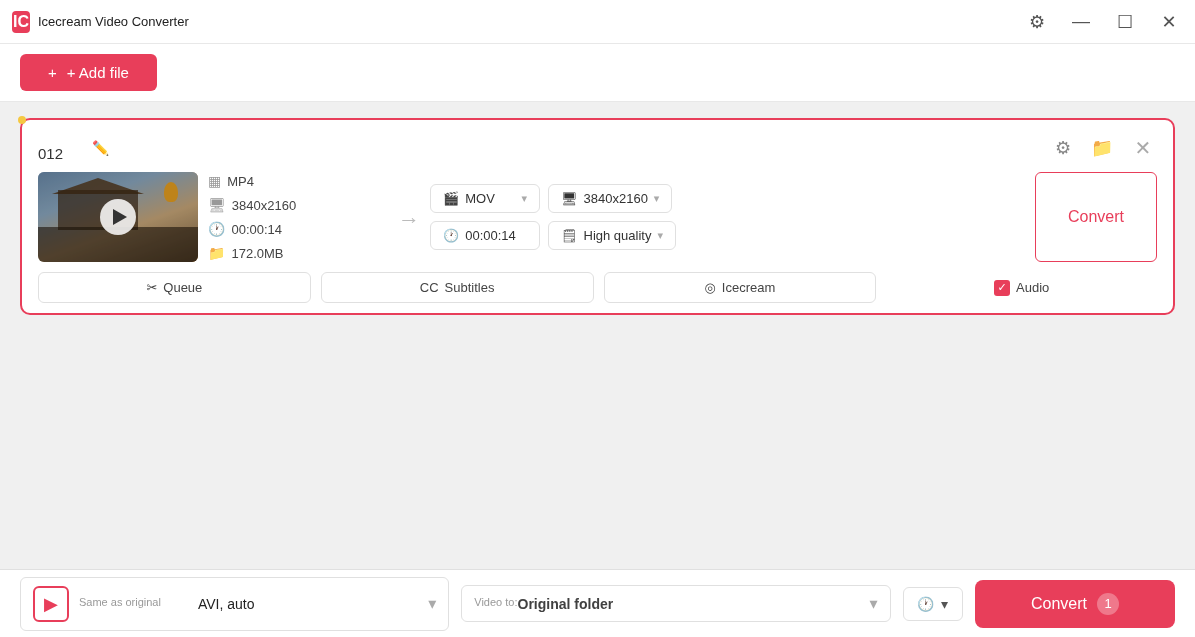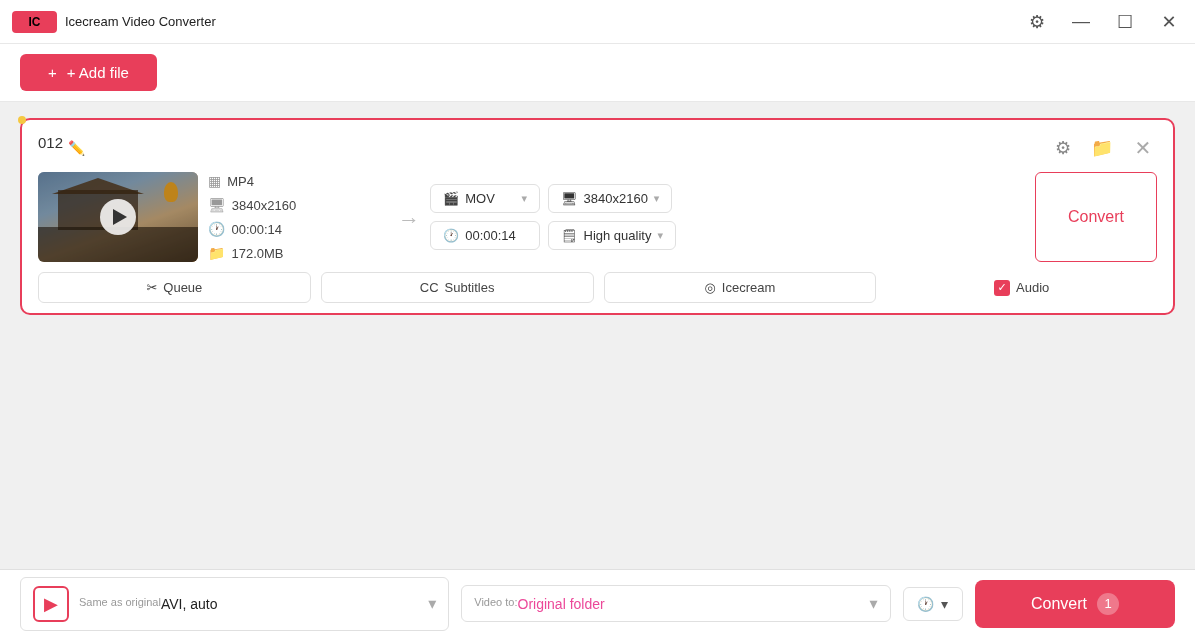--- a/index.html
+++ b/index.html
@@ -22,29 +22,29 @@
       padding: 0 12px;
       height: 44px;
       border-bottom: 1px solid #e8e8e8;
     }
     .titlebar-left {
       display: flex;
       align-items: center;
       gap: 8px;
     }
     .app-logo {
-      width: 45px;
+      width: 18px;
       height: 22px;
       background: #e83e5a;
       border-radius: 4px;
       display: flex;
       align-items: center;
       justify-content: center;
-      color: #000000;
-      font-size: 12px;
+      color: #ffffff;
+      font-size: 16px;
       font-weight: bold;
     }
     .app-title {
       font-size: 13px;
       color: #222;
     }
     .titlebar-controls {
       display: flex;
       align-items: center;
       gap: 16px;
@@ -134,22 +134,22 @@
       display: flex;
       align-items: center;
       justify-content: space-between;
       margin-bottom: 10px;
     }
     .file-number {
       font-size: 15px;
       color: #333;
       font-weight: 500;
       display: flex;
-      align-items: flex-start;
-      gap: 0;
+      align-items: flex-end;
+      gap: 24px;
     }
     .dot-indicator {
       width: 8px;
       height: 8px;
       background: #f5c842;
       border-radius: 50%;
       position: absolute;
       top: -4px;
       left: -4px;
     }
@@ -367,20 +367,21 @@
       display: flex;
     }
     .preset-label {
       font-size: 11px;
       color: #999;
     }
     .preset-value {
       font-size: 14px;
       color: #222;
       font-weight: 500;
+      margin-left: 37px;
     }
     .preset-chevron {
       margin-left: auto;
       color: #aaa;
       font-size: 16px;
     }
     .save-to {
       flex: 1;
       border: 1px solid #e0e0e0;
       border-radius: 6px;
@@ -390,22 +391,22 @@
       gap: 10px;
       cursor: pointer;
       background: #fff;
     }
     .save-label {
       font-size: 11px;
       color: #999;
     }
     .save-value {
       font-size: 14px;
-      color: #ec4899;
-      font-weight: 400;
+      color: #404040;
+      font-weight: 700;
     }
     .save-chevron {
       margin-left: auto;
       color: #aaa;
       font-size: 16px;
     }
     .history-btn {
       display: flex;
       align-items: center;
       gap: 6px;

